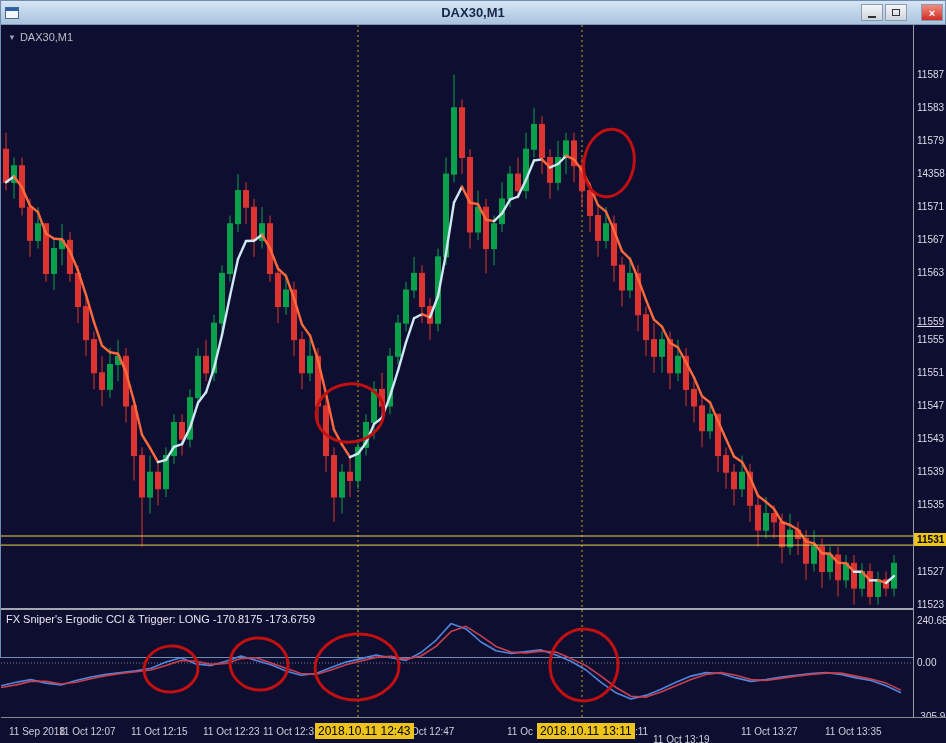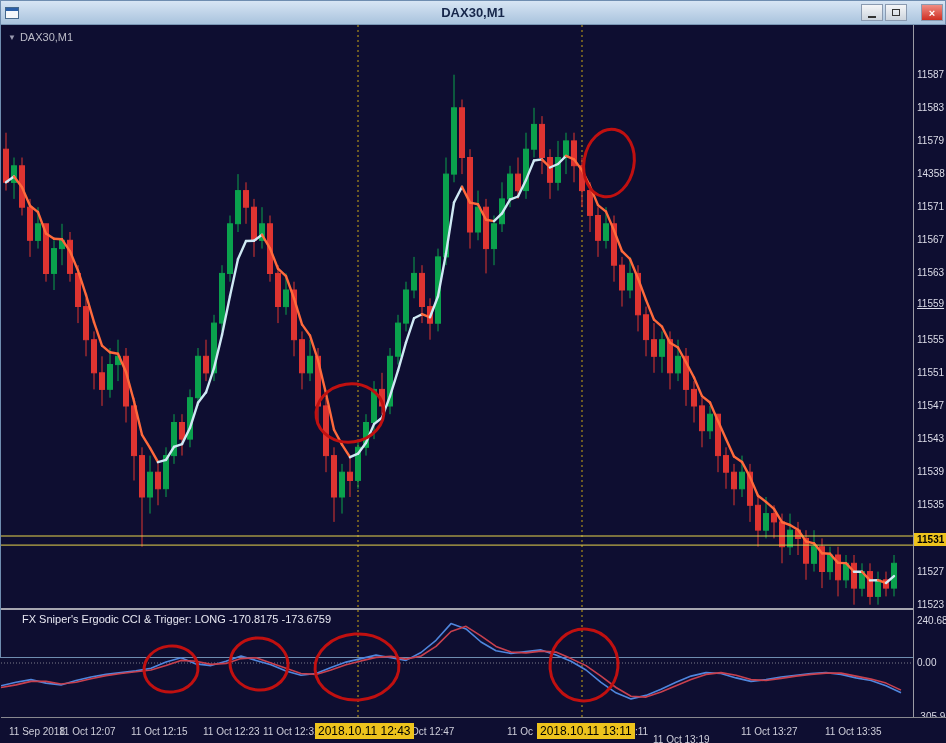--- a/index.html
+++ b/index.html
@@ -22,21 +22,21 @@
   .min-glyph{width:8px;height:2px;background:#333;margin-top:9px}
   .restore-glyph{width:8px;height:7px;border:1px solid #333;background:transparent}
 
   
   #main-svg{position:absolute;left:0;top:24px}
   #ind-svg{position:absolute;left:0;top:609px}
   .separator{position:absolute;left:0;top:607px;width:946px;height:2px;background:#a6a6b0}
 
   .symbol-label{position:absolute;left:7px;top:30px;font-size:11px;color:#bcbcc8;display:flex;align-items:center;gap:4px}
   .symbol-label .dd{font-size:8px;color:#9a9ab0}
-  .indicator-label{position:absolute;left:21px;top:612px;font-size:11px;color:#e8e8f2;white-space:nowrap}
+  .indicator-label{position:absolute;left:5px;top:612px;font-size:11px;color:#e8e8f2;white-space:nowrap}
 
   
   .paxis-col{position:absolute;left:912px;top:24px;width:34px;height:692px;background:#0e0e31;border-left:1px solid #9a9aa4}
   .ptick{position:absolute;left:3px;font-size:10px;color:#dcdce8;white-space:nowrap}
   .itick{position:absolute;left:3px;font-size:10px;color:#dcdce8;white-space:nowrap}
   #price-tag{position:absolute;left:0;width:34px;background:#edc31d;color:#000;
     font-size:10px;font-weight:bold;padding:1px 0 1px 3px;z-index:3}
 
   
   .time-axis{position:absolute;left:0;top:716px;width:946px;height:27px;background:#0e0e31;border-top:1px solid #88888f}
@@ -668,21 +668,21 @@
 
   <div class="paxis-col" id="price-axis">
     <span id="price-tag" style="top: 508.094px;">11531</span>
   <span class="ptick" style="top: 43.6875px;">11587</span>
       <span class="ptick" style="top: 76.8125px;">11583</span>
       <span class="ptick" style="top: 109.938px;">11579</span>
       <span class="ptick" style="top: 143.062px;">14358</span>
       <span class="ptick" style="top: 176.188px;">11571</span>
       <span class="ptick" style="top: 209.312px;">11567</span>
       <span class="ptick" style="top: 242.438px;">11563</span>
-      <span class="ptick" style="top: 273px; text-decoration: underline;">11559</span>
+      <span class="ptick" style="top: 291px; text-decoration: underline;">11559</span>
       <span class="ptick" style="top: 308.688px;">11555</span>
       <span class="ptick" style="top: 341.812px;">11551</span>
       <span class="ptick" style="top: 374.938px;">11547</span>
       <span class="ptick" style="top: 408.062px;">11543</span>
       <span class="ptick" style="top: 441.188px;">11539</span>
       <span class="ptick" style="top: 474.312px;">11535</span>
       <span class="ptick" style="top: 507.438px;">11531</span>
       <span class="ptick" style="top: 540.562px;">11527</span>
       <span class="ptick" style="top: 573.688px;">11523</span>
       <span class="itick" style="top: 589.881px;">240.68</span>

